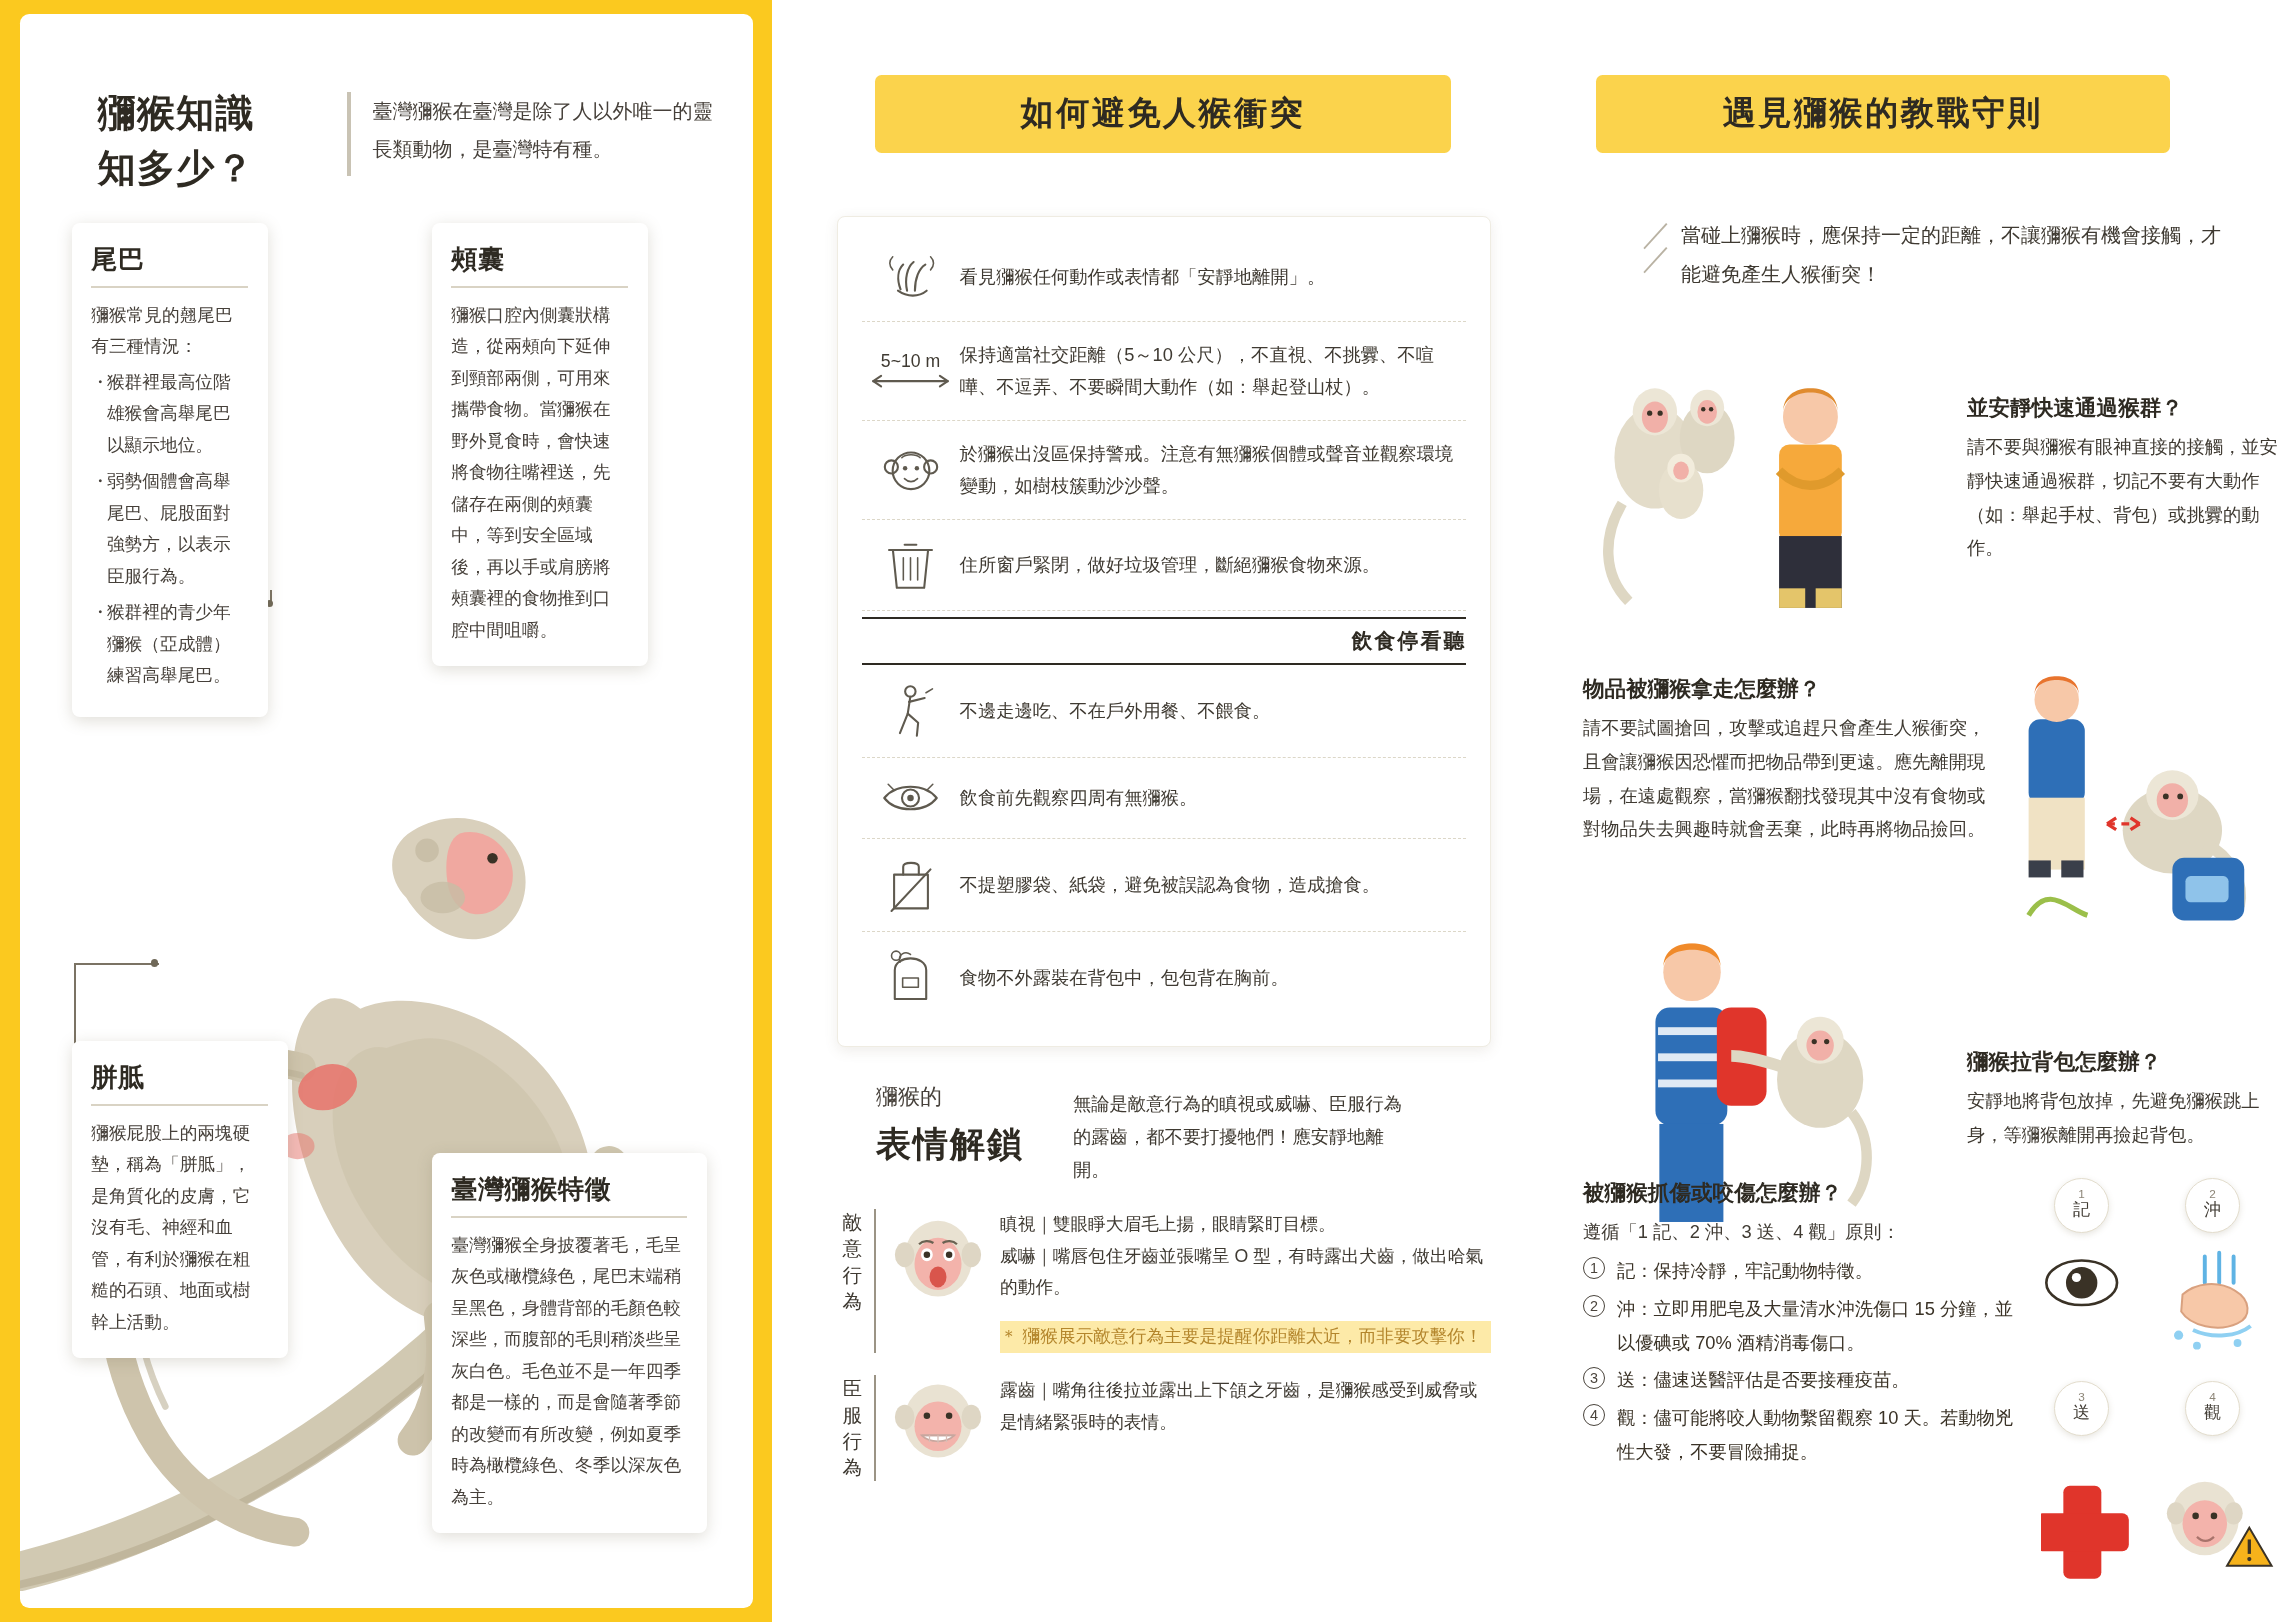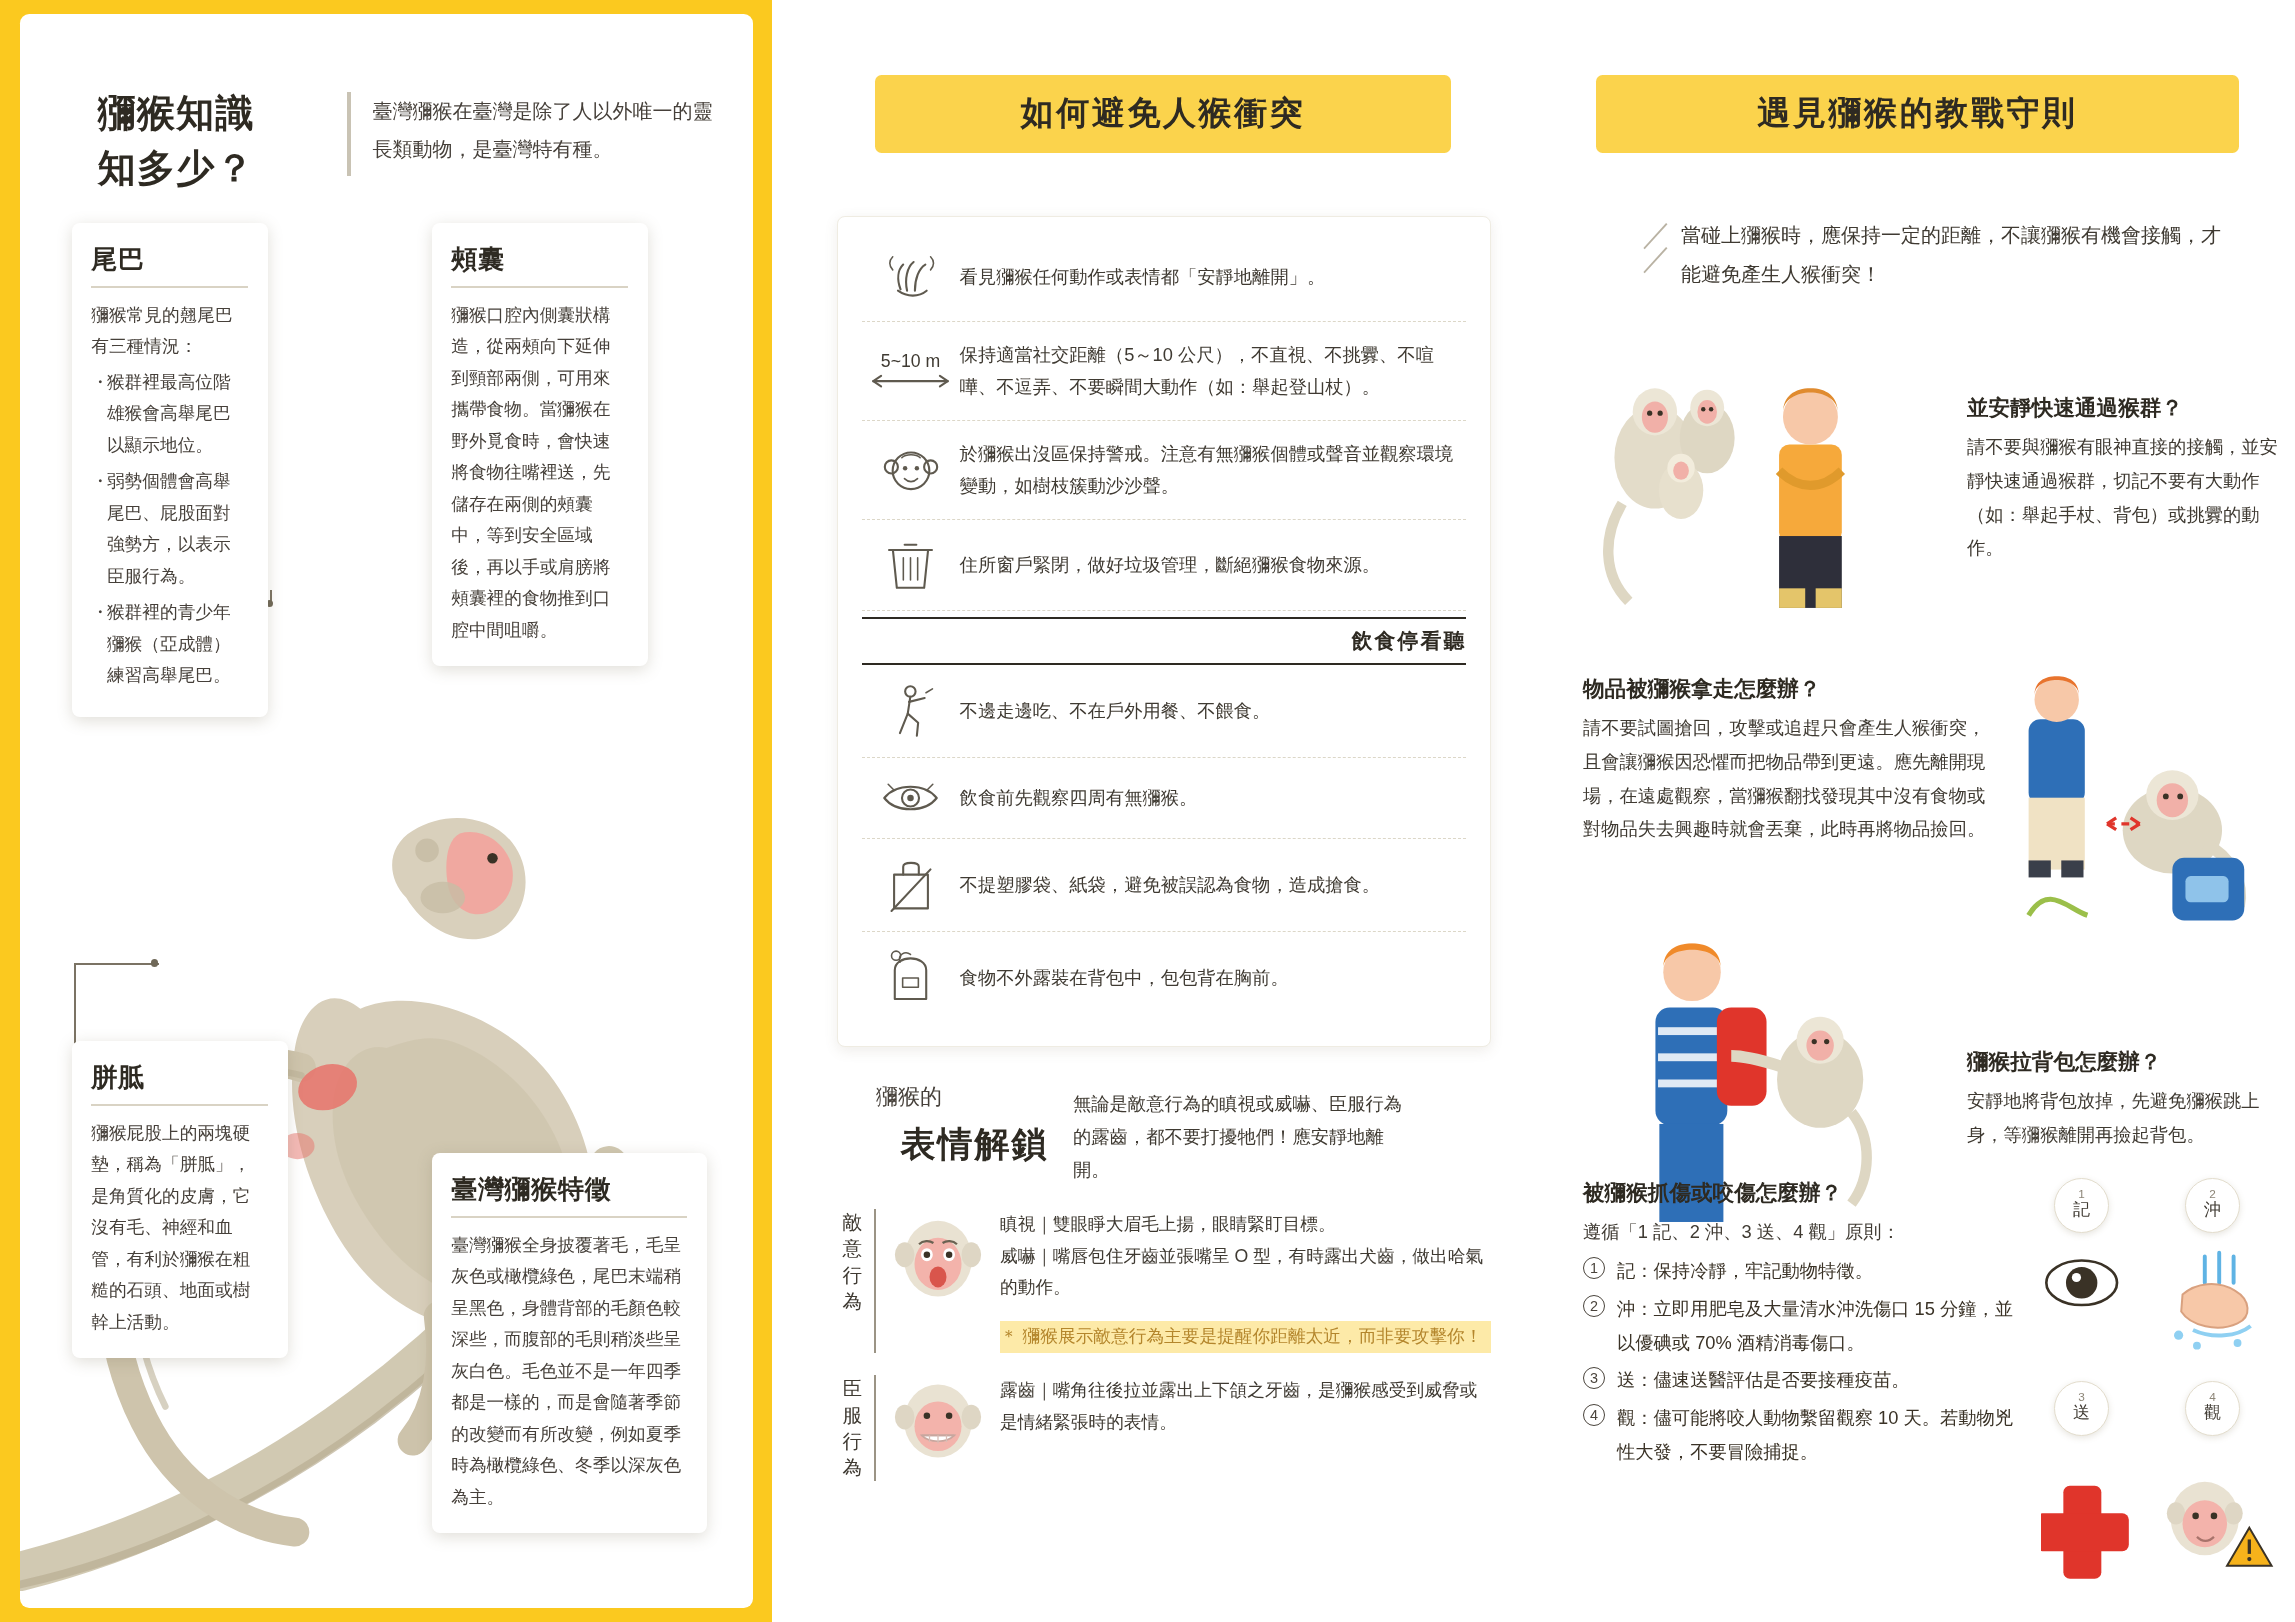--- a/index.html
+++ b/index.html
@@ -97,35 +97,35 @@
   .trow .txt { font-size:18.3px; line-height:1.75; color:#3f3a32; }
   .subhead {
     text-align:right; font-size:21px; font-weight:bold; color:#2e2a22;
     border-top:2px solid #2e2a22; border-bottom:2px solid #2e2a22;
     padding:7.9px 0; margin:6.5px 0 0 0; letter-spacing:2px;
   }
 
   #faces-card { position:absolute; left:13px; top:1080px; width:654px; height:517px; }
   #faces-head { display:flex; align-items:flex-start; }
   #faces-title { font-size:22px; color:#46403a; line-height:1.5; width:236px; padding-left:39px; }
-  #faces-title b { display:block; font-size:35px; color:#2e2a22; letter-spacing:2px; margin-top:5.2px;text-align:center; }
+  #faces-title b { display:block; font-size:35px; color:#2e2a22; letter-spacing:2px; margin-top:5.2px; }
   #faces-note { font-size:18.3px; line-height:1.8; color:#3f3a32; width:340px; padding-top:7.9px; }
   .face-block { display:flex; margin-top:22px; }
   .face-label {
     width:39px; flex:0 0 39px; font-size:19.6px; line-height:1.35; color:#3f3a32;
     border-right:2px solid #9b9485; text-align:center; padding-right:5.2px; letter-spacing:1.3px;
   }
   .face-pic { width:124px; flex:0 0 124px; display:flex; align-items:flex-start; justify-content:center; }
   .face-text { font-size:17.7px; line-height:1.8; color:#3f3a32; }
   .hl { background:#fdeaa8; }
   .accent { color:#b4862c; }
 
   
   #right { position:absolute; left:1557px; top:0; width:738px; height:1623px; }
-  #right-band { position:absolute; left:39px; top:75px; width:643px; }
+  #right-band { position:absolute; left:39px; top:75px; width:574px; }
   #right-lead {
     position:absolute; left:124px; top:216px; width:543px;
     font-size:20px; line-height:1.95; color:#3f3a32;
   }
   .slashes { position:absolute; color:#b9b2a3; font-size:30px; line-height:0.8; }
 
   .rblock { position:absolute; }
   .rblock h4 { margin:0 0 7.9px 0; font-size:21.6px; font-weight:bold; color:#2e2a22; }
   .rblock p { margin:0; font-size:18.3px; line-height:1.85; color:#3f3a32; }
   .rblock ol { margin:5.2px 0 0 0; padding-left:0; list-style:none; }

